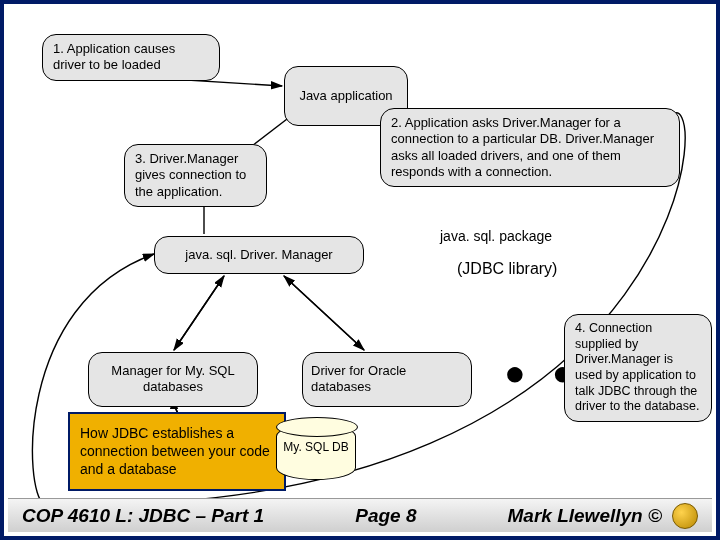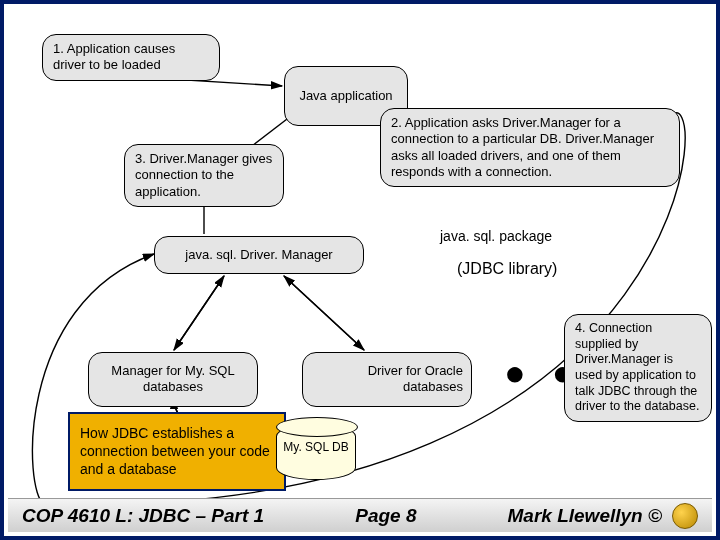--- a/index.html
+++ b/index.html
@@ -14,25 +14,25 @@
     position: absolute;
     background: #e5e5e5;
     border: 1.5px solid #000;
     border-radius: 14px;
     padding: 6px 10px;
     font-size: 13px;
     line-height: 1.25;
   }
   .box1 { left: 38px; top: 30px; width: 178px; font-size:13px; }
   .jbox { left: 280px; top: 62px; width: 124px; text-align: center; padding: 21px 8px; }
-  .box3 { left: 120px; top: 140px; width: 160px; }
+  .box3 { left: 120px; top: 140px; width: 143px; }
   .box2 { left: 376px; top: 104px; width: 300px; }
   .dmbox { left: 150px; top: 232px; width: 210px; text-align: center; padding: 10px 8px; }
   .drv1 { left: 84px; top: 348px; width: 170px; text-align: center; padding: 10px 8px; }
-  .drv2 { left: 298px; top: 348px; width: 170px; text-align: right; padding: 10px 8px; }
+  .drv2 { left: 298px; top: 348px; width: 170px; text-align: left; padding: 10px 8px; }
   .box4 { left: 560px; top: 310px; width: 148px; font-size: 12.5px; }
   .label-pkg { position: absolute; left: 436px; top: 224px; font-size: 14px; }
   .label-lib { position: absolute; left: 436px; top: 256px; font-size: 16px; margin-left: 17px; }
   .dots { position: absolute; left: 500px; top: 348px; font-size: 36px; letter-spacing: 8px; font-weight: bold; }
   .title-box {
     position: absolute;
     left: 24px; top: 408px;
     width: 218px;
     background: #f0b000;
     border: 2px solid #001a66;

